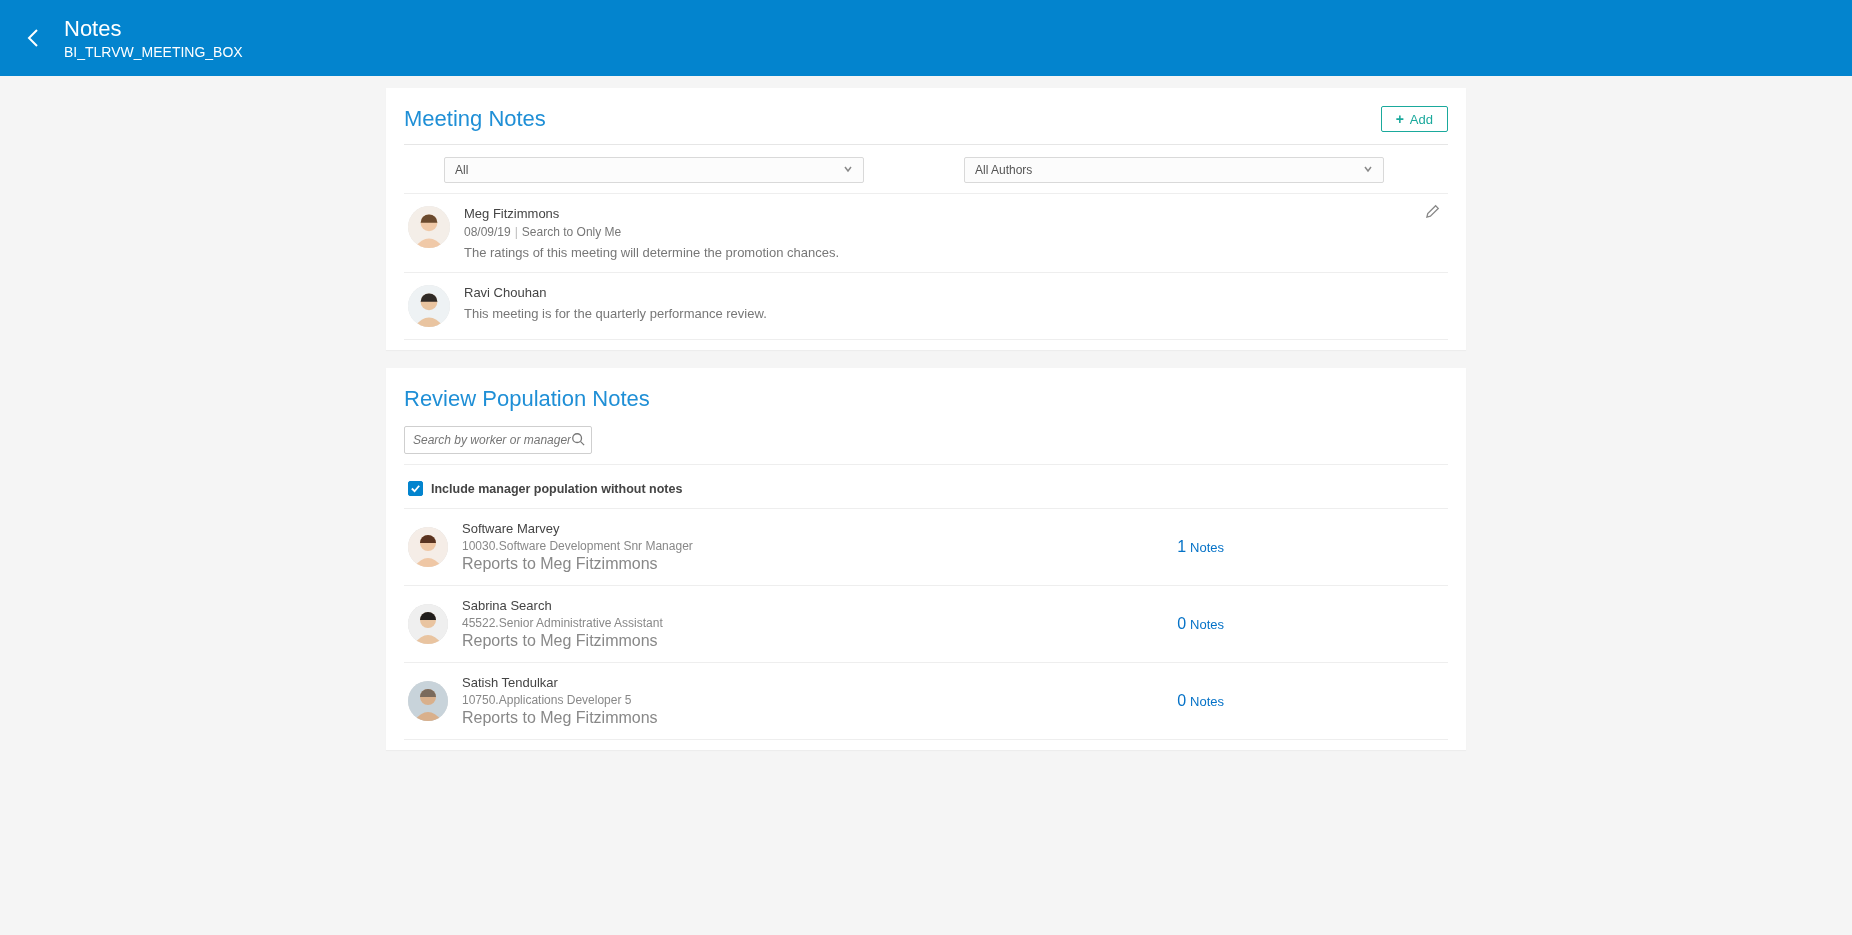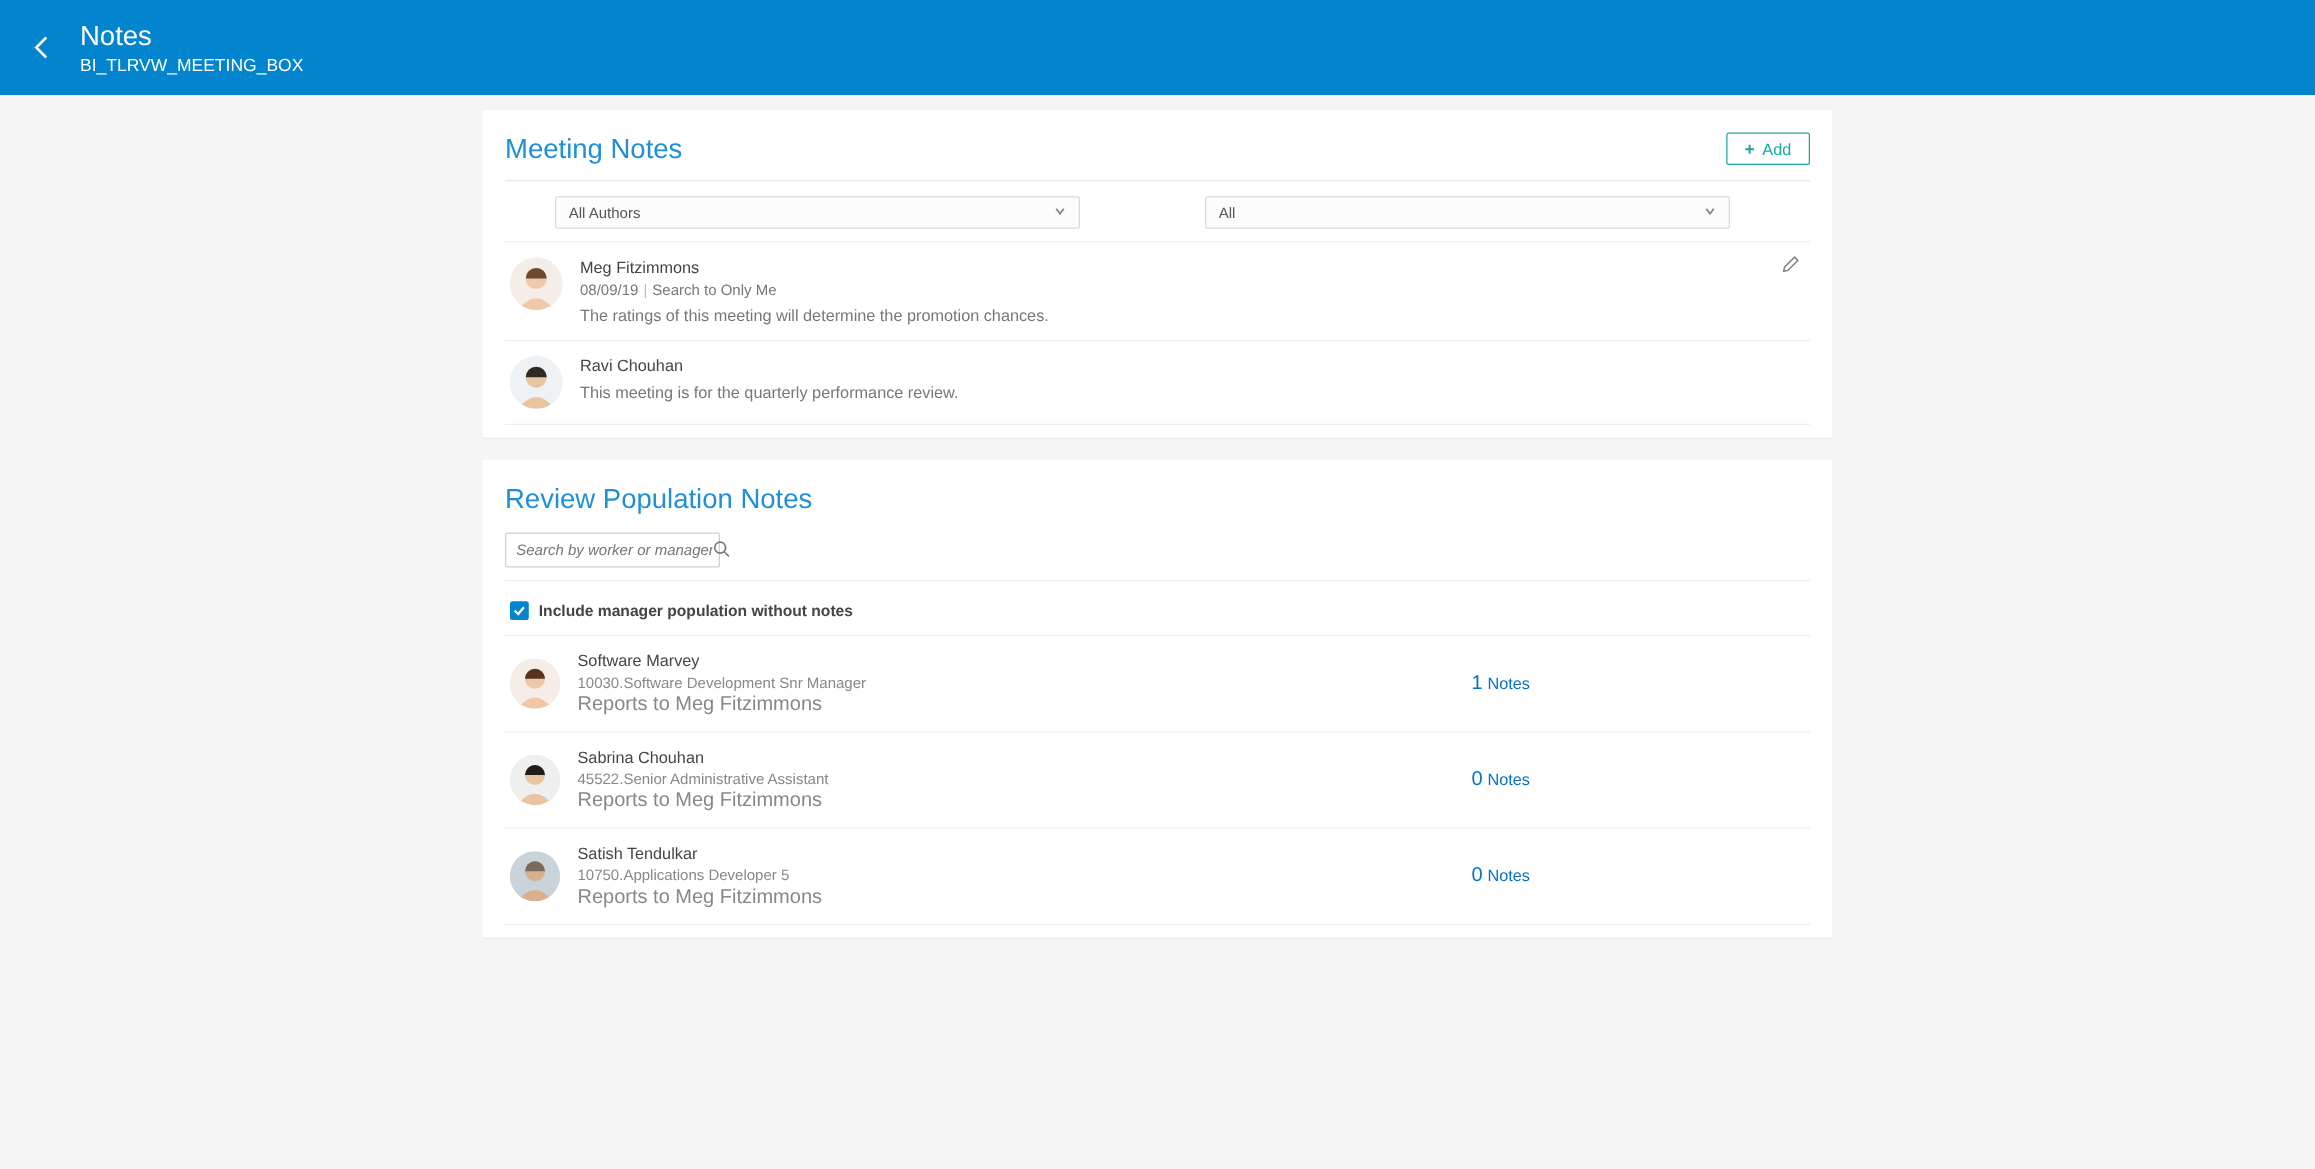--- a/index.html
+++ b/index.html
@@ -109,21 +109,21 @@
   .note-meta .sep { margin: 0 4px; color: #bbb; }
   .note-text { font-size: 13px; color: #777; margin-top: 6px; }
   .edit-icon {
     position: absolute; right: 8px; top: 10px;
     cursor: pointer; color: #888;
   }
 
   .search-wrap { margin-bottom: 10px; }
   .search-box {
     border: 1px solid #cfcfcf;
-    width: 172px;
+    width: 188px;
     height: 28px;
     display: flex;
     align-items: center;
     padding: 0 6px 0 8px;
     border-radius: 2px;
     background: #fff;
   }
   .search-box input {
     border: none; outline: none; flex: 1;
     font-style: italic; font-size: 12px; color: #999;
@@ -187,29 +187,29 @@
     <div class="card-head">
       <div class="section-title">Meeting Notes</div>
       <button class="add-btn">
         <span class="plus">+</span>
         <span>Add</span>
       </button>
     </div>
 
     <div class="filter-row">
       <div class="select">
-        <span>All Authors</span>
+        <span>All</span>
         <span class="chev">
           <svg width="10" height="10" viewBox="0 0 10 10" fill="none" stroke-width="1.5">
               <polyline points="2,3 5,7 8,3"></polyline>
             </svg>
         </span>
       </div>
       <div class="select">
-        <span>All</span>
+        <span>All Authors</span>
         <span class="chev">
           <svg width="10" height="10" viewBox="0 0 10 10" fill="none" stroke-width="1.5">
               <polyline points="2,3 5,7 8,3"></polyline>
             </svg>
         </span>
       </div>
     </div>
 
     <div id="meeting-notes-list">
         <div class="note-row">
@@ -295,21 +295,21 @@
         <div class="person-row">
           <div class="person-avatar">
             <svg viewBox="0 0 40 40">
               <rect width="40" height="40" fill="#efefef"></rect>
               <circle cx="20" cy="16" r="8" fill="#e9c4a0"></circle>
               <path d="M20 8 a8 8 0 0 1 8 8 h-16 a8 8 0 0 1 8 -8" fill="#1f1c1a"></path>
               <path d="M6 40 q14 -18 28 0 Z" fill="#e9c4a0"></path>
             </svg>
           </div>
           <div class="person-info">
-            <div class="person-name">Sabrina Chouhan</div>
+            <div class="person-name">Sabrina Search</div>
             <div class="person-sub">45522.Senior Administrative Assistant</div>
             <div class="person-sub2">Reports to Meg Fitzimmons</div>
           </div>
           <a class="notes-count">
             <span class="n">0</span>
             <span>Notes</span>
           </a>
         </div>
         <div class="person-row">
           <div class="person-avatar">

